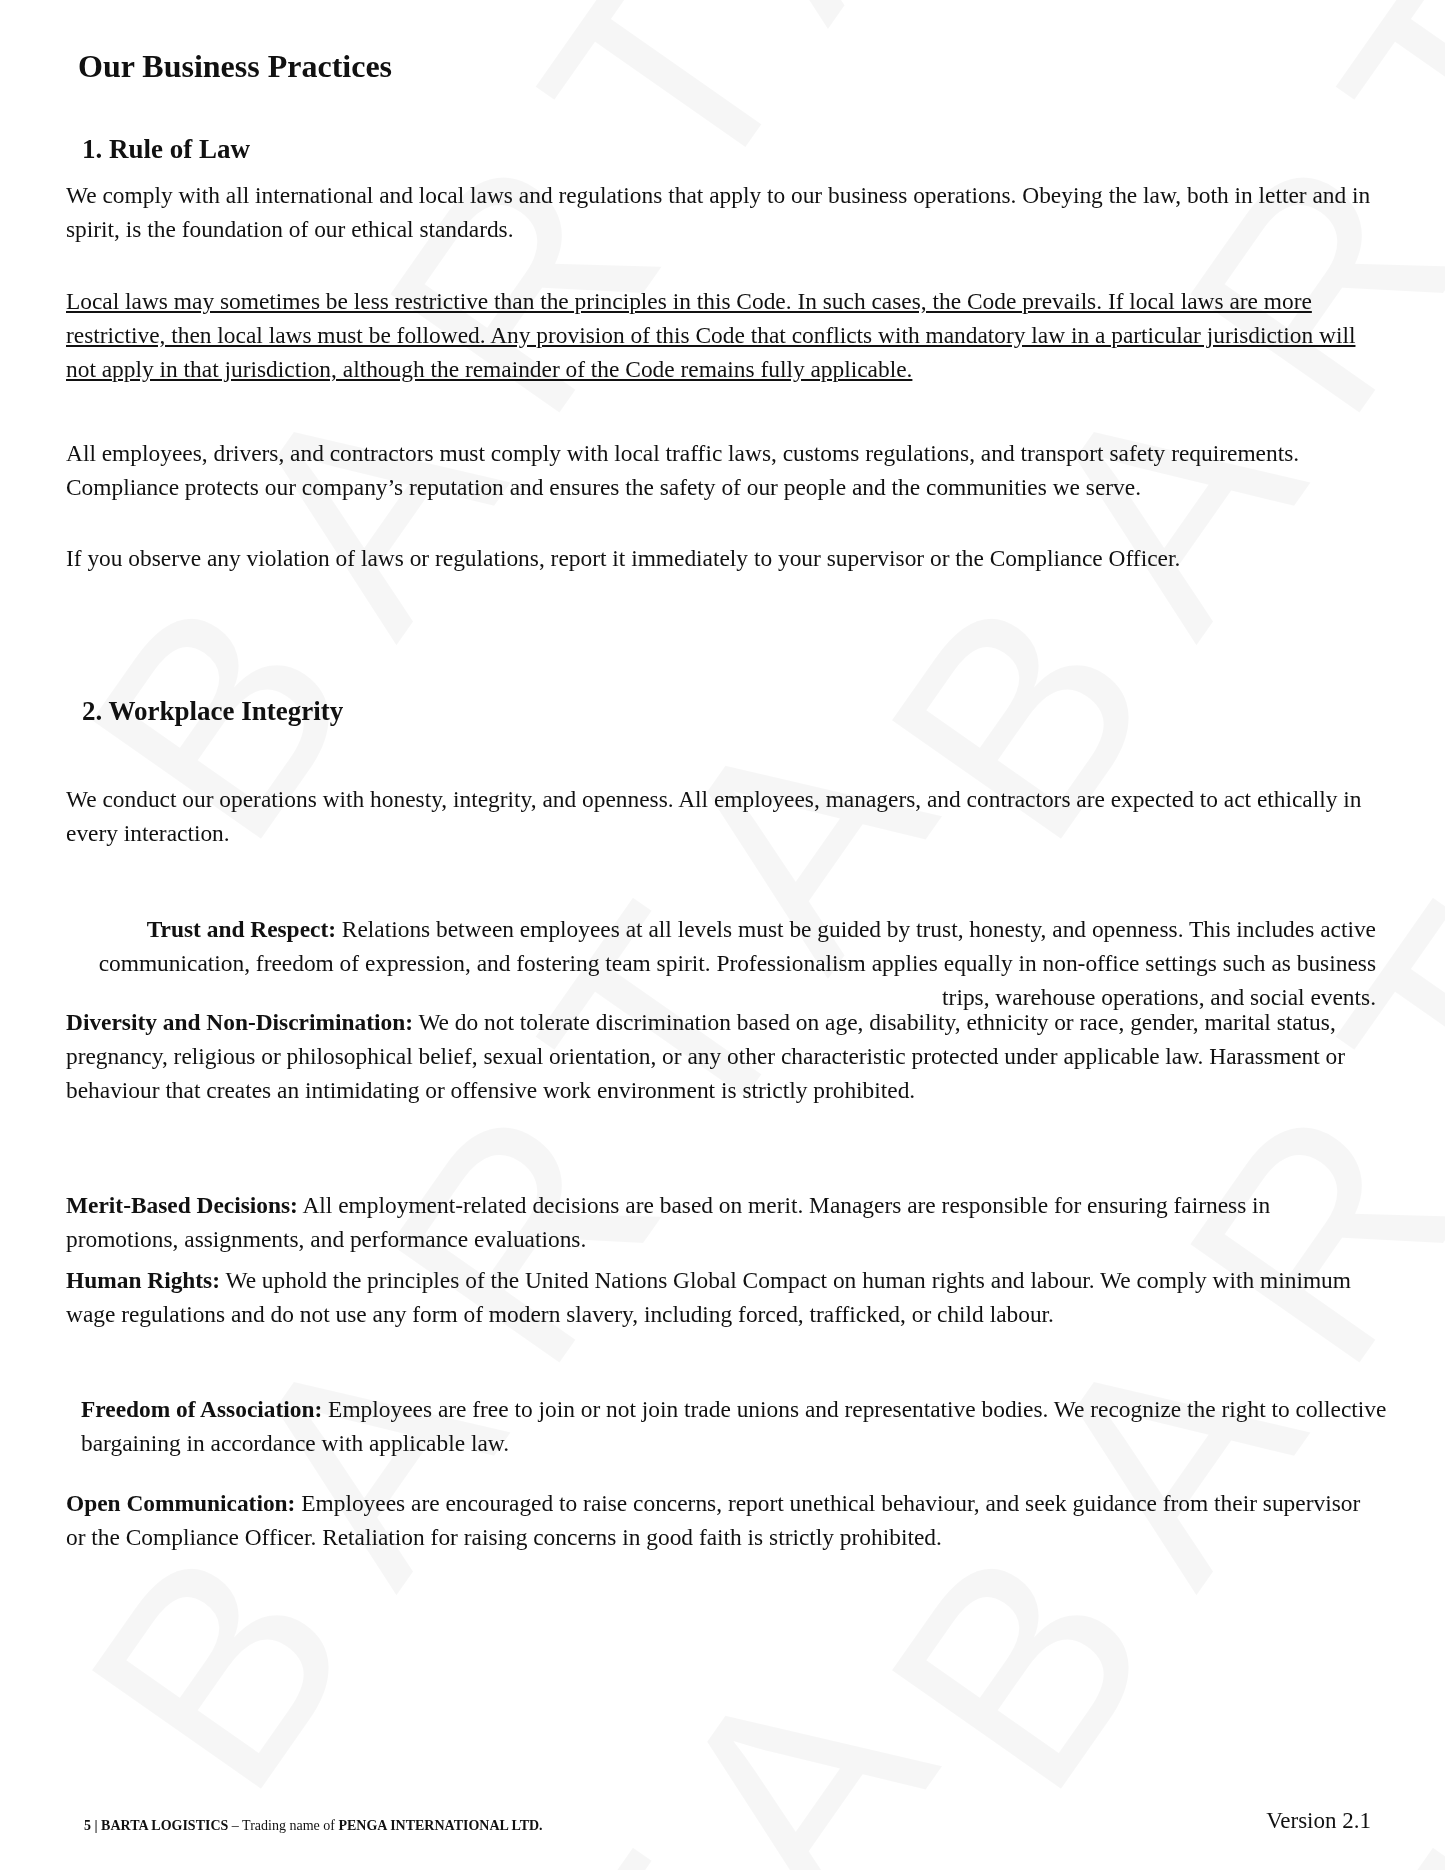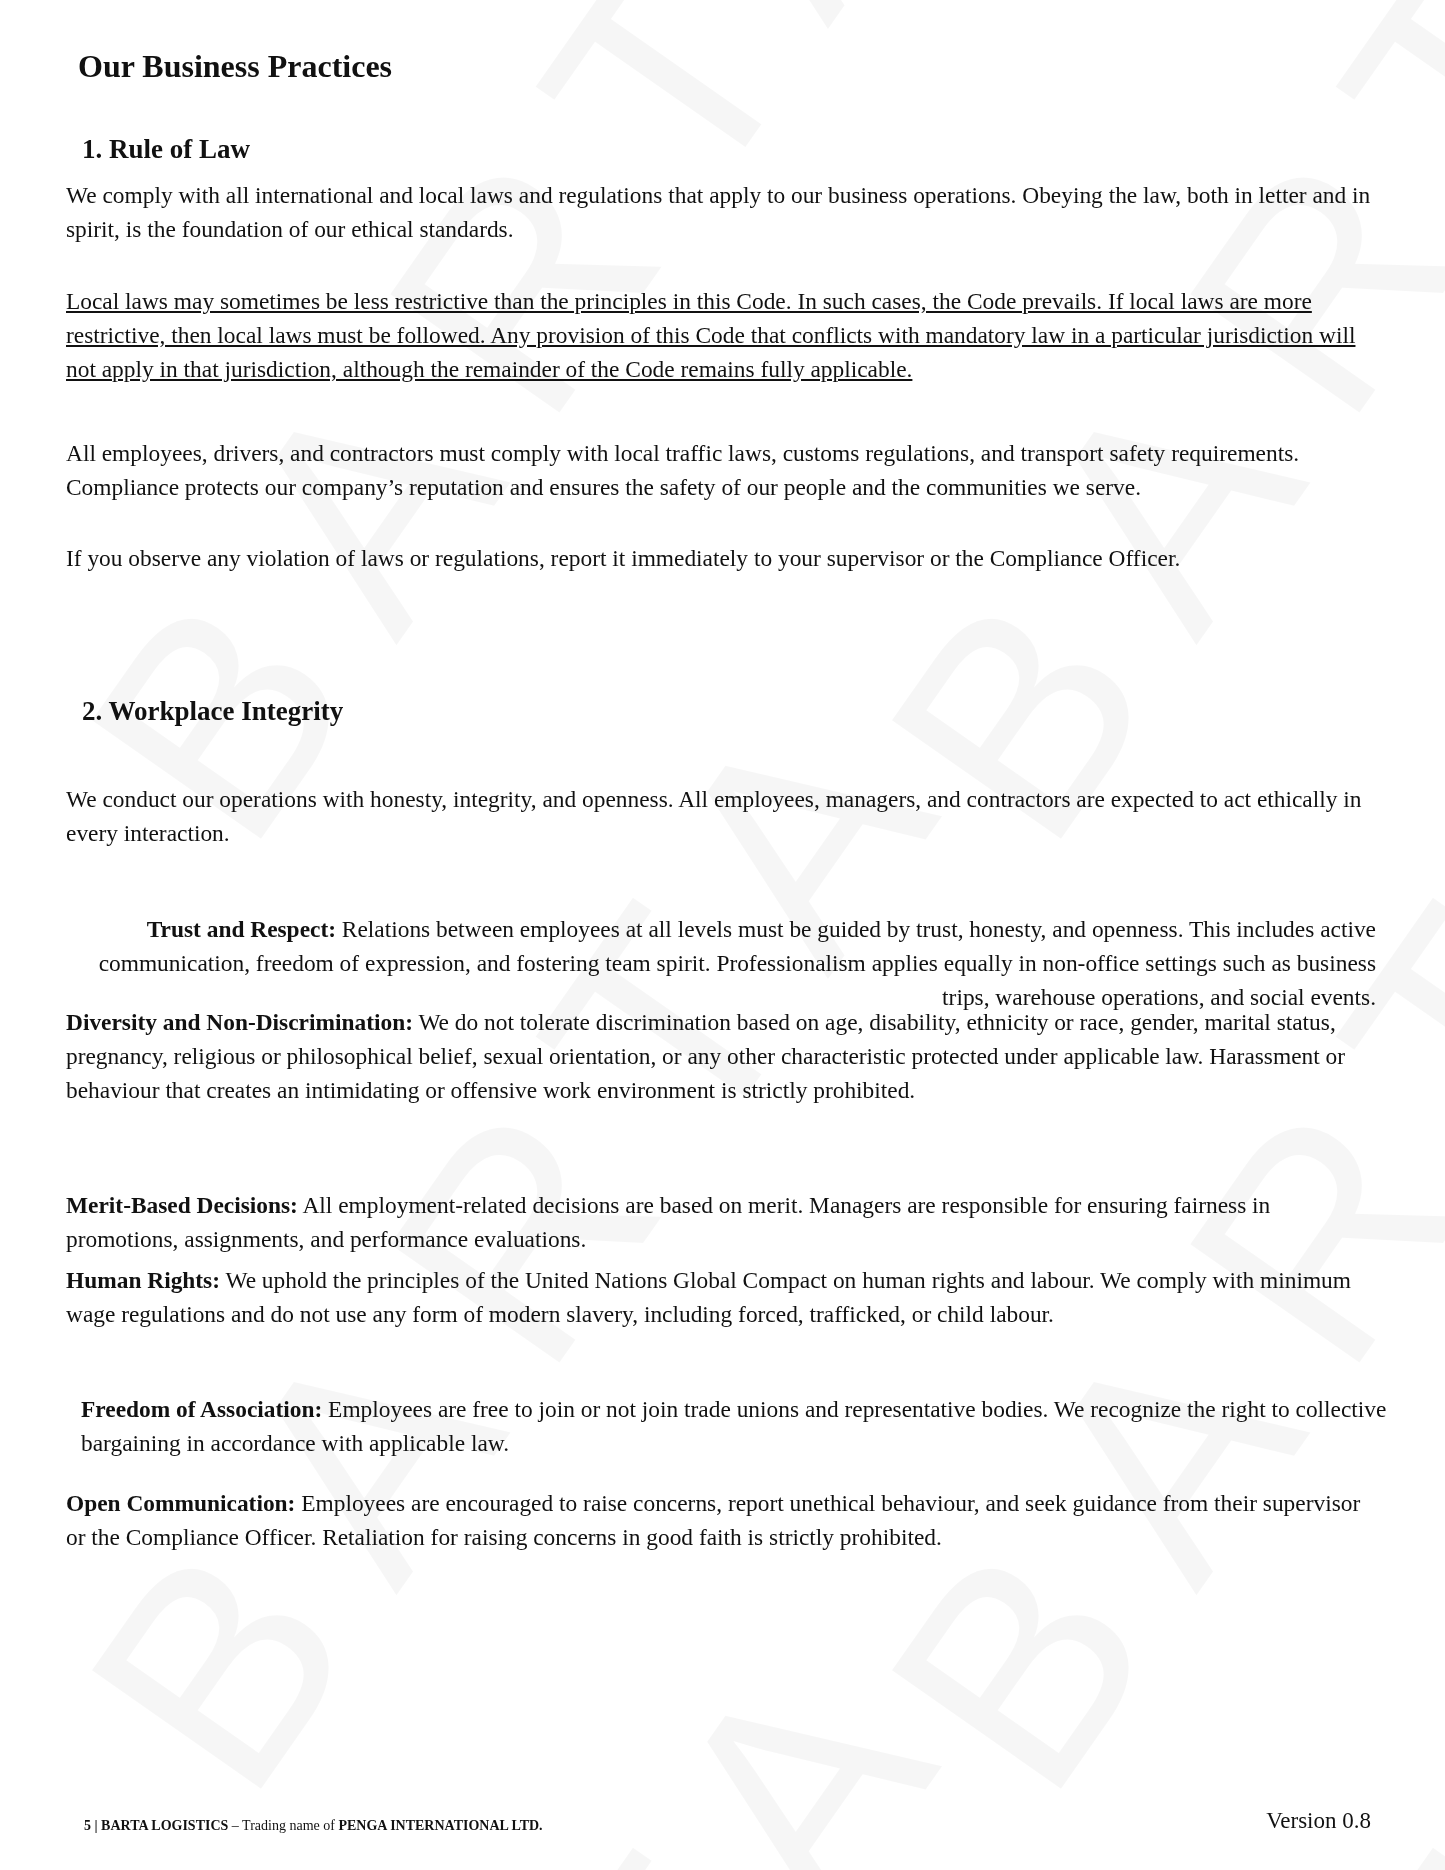--- a/index.html
+++ b/index.html
@@ -45,13 +45,13 @@
   <p style="top:1005px;"><b>Diversity and Non-Discrimination:</b><span> We do not tolerate discrimination based on age, disability, ethnicity or race, gender, marital status, pregnancy, religious or philosophical belief, sexual orientation, or any other characteristic protected under applicable law. Harassment or behaviour that creates an intimidating or offensive work environment is strictly prohibited.</span></p>
   <p style="top:1169px;margin-top:19px;"><b>Merit-Based Decisions:</b><span> All employment-related decisions are based on merit. Managers are responsible for ensuring fairness in promotions, assignments, and performance evaluations.</span></p>
   <p style="top:1263px;"><b>Human Rights:</b><span> We uphold the principles of the United Nations Global Compact on human rights and labour. We comply with minimum wage regulations and do not use any form of modern slavery, including forced, trafficked, or child labour.</span></p>
   <p style="top:1392px;margin-left:15px;"><b>Freedom of Association:</b><span> Employees are free to join or not join trade unions and representative bodies. We recognize the right to collective bargaining in accordance with applicable law.</span></p>
   <p style="top:1486px;"><b>Open Communication:</b><span> Employees are encouraged to raise concerns, report unethical behaviour, and seek guidance from their supervisor or the Compliance Officer. Retaliation for raising concerns in good faith is strictly prohibited.</span></p>
 </div>
 
 <div class="footer-left">
   <b>5</b><b> | </b><b>BARTA LOGISTICS</b><span> – </span><span>Trading name of </span><b>PENGA INTERNATIONAL LTD.</b>
 </div>
-<div class="footer-right">Version 0.8</div>
+<div class="footer-right">Version 2.1</div>
 
 </body></html>

